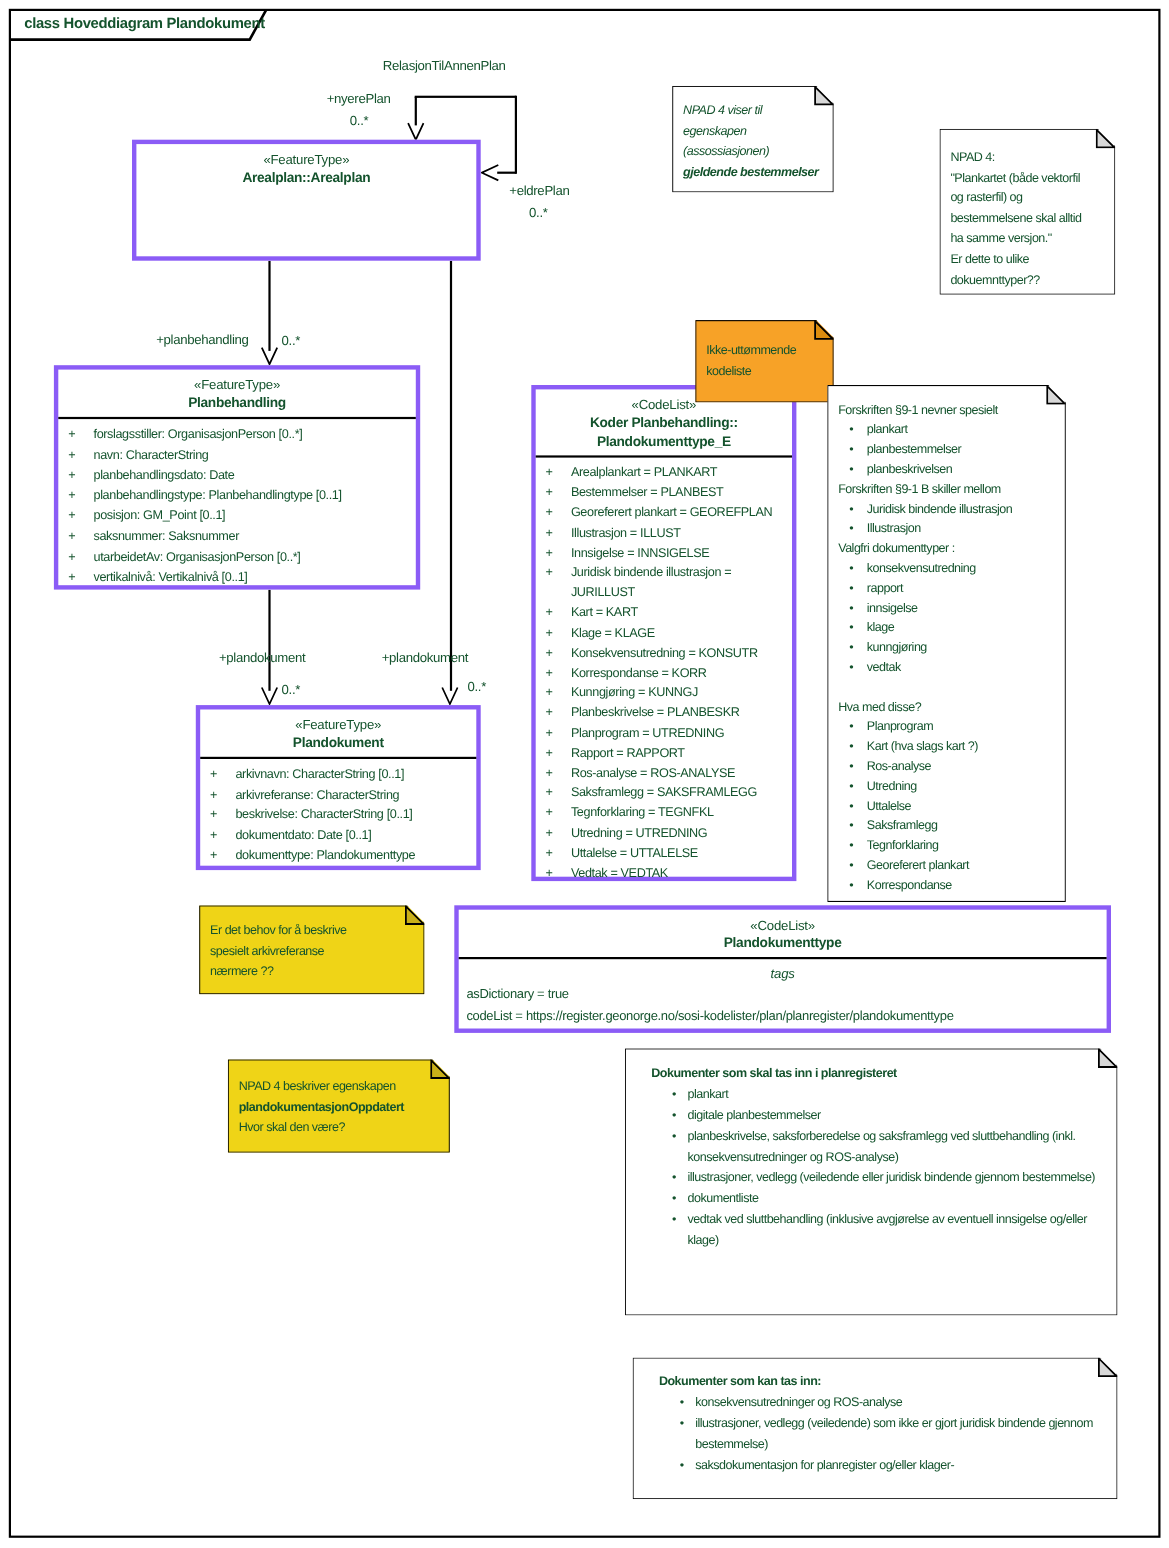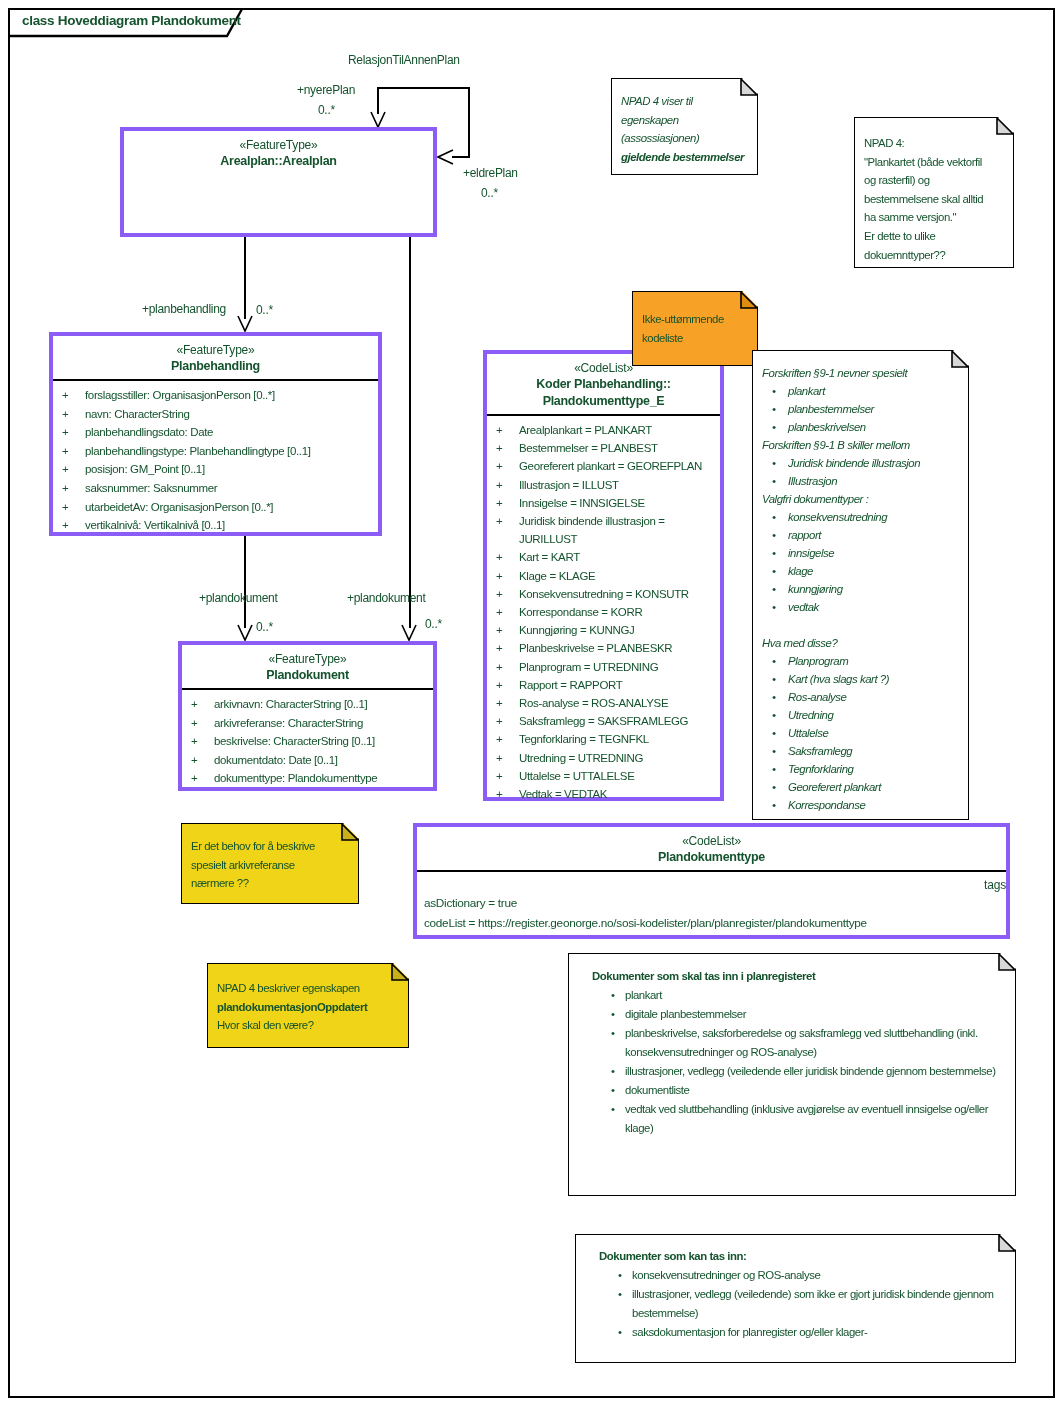--- a/index.html
+++ b/index.html
@@ -18,36 +18,36 @@
   .attrs{padding-top:5px;font-size:11.5px;letter-spacing:-0.35px;}
   .row{display:flex;align-items:flex-start;}
   .attrs .row{line-height:18.2px;}
   .plb .attrs .row{line-height:18.6px;}
   .pdk .attrs .row{line-height:18.6px;}
   .plus{flex:0 0 32px;padding-left:9px;box-sizing:border-box;}
   .dot{flex:0 0 26px;padding-left:10px;box-sizing:border-box;}
   .txt{flex:1;padding-right:4px;}
   .bold{font-weight:bold;}
   
-  .tagshead{text-align:right;font-size:12px;padding-top:4px;line-height:18px;}
+  .tagshead{text-align:center;font-style:italic;font-size:12px;padding-top:4px;line-height:18px;}
   .taglist{font-size:11.8px;letter-spacing:-0.3px;padding-left:7px;}
   .taglist .row{line-height:19.5px;}
   
   .note{background:#fff;border:1.5px solid #000;box-sizing:border-box;
         clip-path:polygon(0 0,calc(100% - 16px) 0,100% 16px,100% 100%,0 100%);}
   .note .fold{position:absolute;top:-1px;right:-1px;}
   .note .fold path{fill:#d8d8d8;stroke:#000;stroke-width:1.6;}
   .note.orange{background:#F7A227;}
   .note.orange .fold path{fill:#DE8D0E;}
   .note.yellow{background:#EFD417;}
   .note.yellow .fold path{fill:#C9B019;}
   .ncontent{position:absolute;left:0;top:0;right:0;bottom:0;padding:13px 2px 4px 9px;
             font-size:11.4px;letter-spacing:-0.45px;}
   .ncontent .row{line-height:18.6px;}
-  .forsk .ncontent .row{line-height:18px;font-style:italic;}
+  .forsk .ncontent .row{line-height:18px;}
   .dokn .ncontent{padding-left:10px;}
   .dokn .dot{flex:0 0 33px;padding-left:19px;}
   .dokn .ncontent .row{line-height:19px;margin-left:13px;}
   
   .line{background:#000;}
   .alabel{font-size:12px;letter-spacing:-0.3px;white-space:nowrap;}
   .arrow path{fill:none;stroke:#000;stroke-width:1.6;}
 </style>
 </head>
 <body>
@@ -438,21 +438,21 @@
           <span class="dot">•</span>
           <span class="txt">Georeferert plankart</span>
         </div>
         <div class="row">
           <span class="dot">•</span>
           <span class="txt">Korrespondanse</span>
         </div>
       </div>
   </div>
 
-  <div class="abs note yellow" style="left:181px;top:823px;width:178px;height:81px;">
+  <div class="abs note yellow" style="left:181px;top:823px;width:205px;height:81px;">
     <svg class="fold" width="18" height="18" viewBox="0 0 18 18">
         <path d="M1,1 L17,17 L1,17 Z"></path>
       </svg>
     <div class="ncontent">
         <div class="row">
           <span class="txt">Er det behov for å beskrive</span>
         </div>
         <div class="row">
           <span class="txt">spesielt arkivreferanse</span>
         </div>

